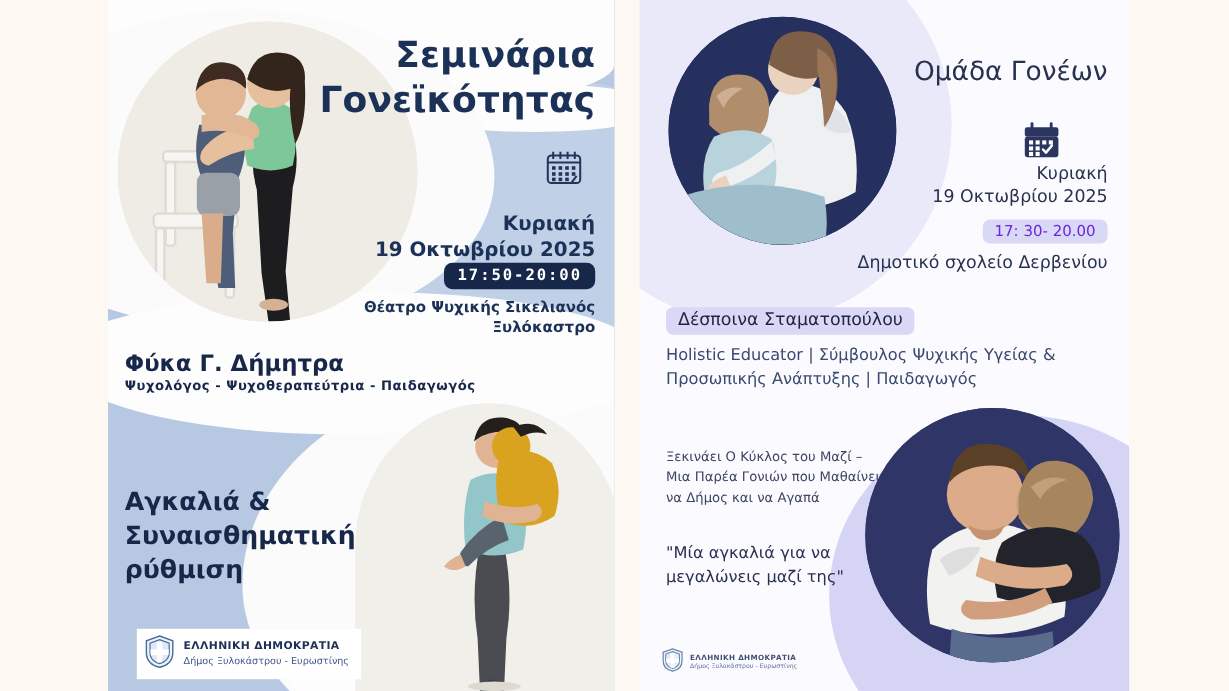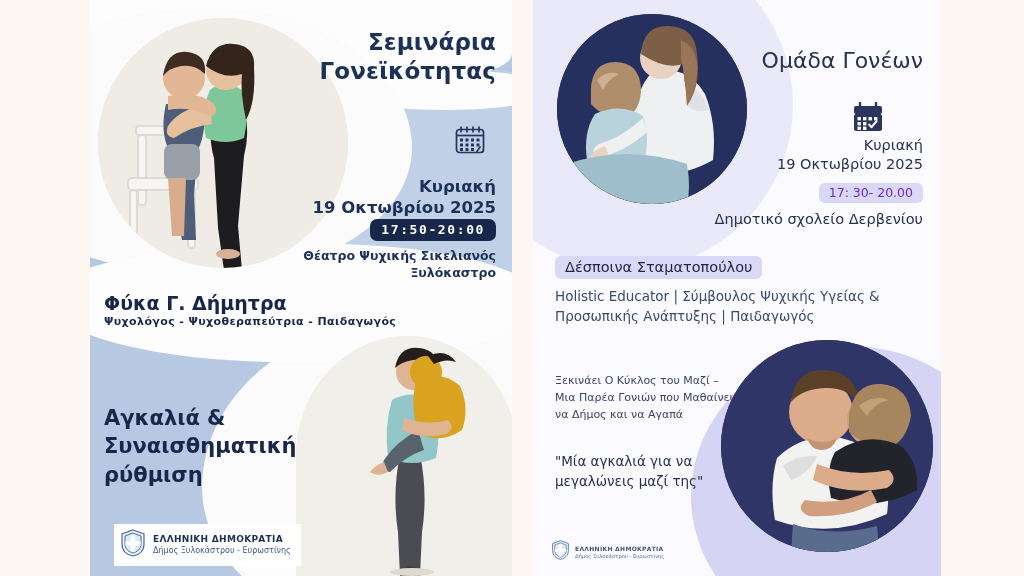--- a/index.html
+++ b/index.html
@@ -57,21 +57,21 @@
     background:#fdfdfd;border-radius:50%;
   }
 
   
   .photo{position:absolute;border-radius:50%;overflow:hidden;}
   .ph1{left:8px;top:18px;width:250px;height:250px;background:#efece6;}
   .ph2{right:-6px;bottom:0px;width:222px;height:240px;background:#f1efe9;border-radius:50% 50% 0 0;}
 
   .lp-title{
     position:absolute;right:16px;top:28px;width:230px;text-align:right;
-    color:#1c3157;font-weight:bold;font-size:23px;line-height:1.24;
+    color:#1c3157;font-weight:bold;font-size:30px;line-height:1.24;
     letter-spacing:.1px;
   }
   .cal-wrap{position:absolute;right:24px;top:122px;}
   .lp-date{
     position:absolute;right:16px;top:176px;width:230px;text-align:right;
     color:#1c3157;font-weight:bold;font-size:16.5px;line-height:1.28;
   }
   .lp-time{
     position:absolute;right:16px;top:219px;
     background:#17274a;color:#ffffff;border-radius:7px;

